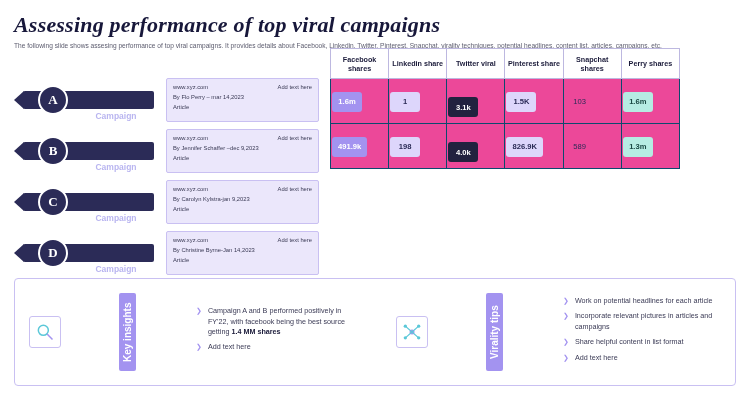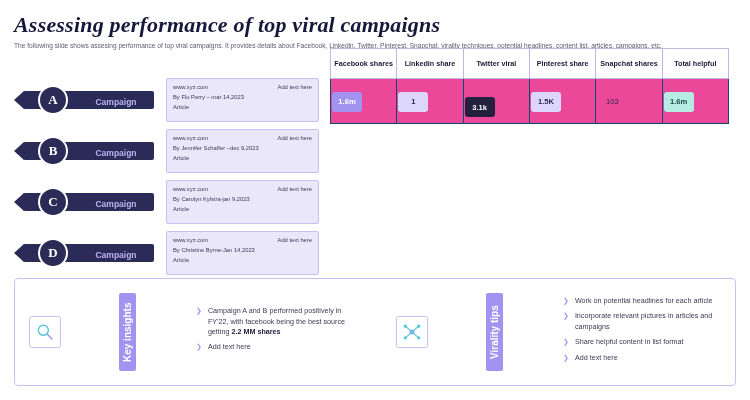--- a/index.html
+++ b/index.html
@@ -63,21 +63,21 @@
     border-radius:50%;
     background:#2b2b57;
     border:2px solid #ffffff;
     color:#fff;
     font-family:"Liberation Serif", serif;
     font-weight:bold;
     font-size:13px;
     display:flex; align-items:center; justify-content:center;
   }
   .badge-label {
-    position:absolute; left:66px; top:8px;
+    position:absolute; left:66px; top:22px;
     width:72px; height:18px;
     display:flex; align-items:center; justify-content:center;
     color:#b9b5f0;
     font-size:8.5px;
     font-weight:bold;
   }
   .camp-card {
     flex:1;
     margin-left:12px;
     height:44px;
@@ -96,21 +96,21 @@
   .camp-card .art { margin-top:1px; }
 
   
   .table-wrap {
     position:absolute;
     left:330px; top:48px;
     width:406px;
   }
   table.metrics {
     border-collapse:collapse;
-    width:399px;
+    width:350px;
     table-layout:fixed;
   }
   table.metrics th {
     border:1px solid #bdb8e0;
     font-size:7.2px;
     font-weight:bold;
     color:#1b1b3a;
     height:30px;
     padding:2px;
     vertical-align:middle;
@@ -275,51 +275,59 @@
 
   <div class="table-wrap">
     <table class="metrics">
       <thead>
         <tr>
           <th>Facebook shares</th>
           <th>Linkedin share</th>
           <th>Twitter viral</th>
           <th>Pinterest share</th>
           <th>Snapchat shares</th>
-          <th>Total helpful</th>
+          <th>Perry shares</th>
         </tr>
       </thead>
       <tbody>
         <tr>
           <td><span class="pill purple">1.6m</span></td>
           <td><span class="pill lav">1</span></td>
           <td><span class="pill dark">3.1k</span></td>
           <td><span class="pill lav">1.5K</span></td>
           <td><span class="pill plain">103</span></td>
           <td><span class="pill mint">1.6m</span></td>
         </tr>
+        <tr>
+          <td><span class="pill purple">491.9k</span></td>
+          <td><span class="pill lav">198</span></td>
+          <td><span class="pill dark">4.0k</span></td>
+          <td><span class="pill lav">826.9K</span></td>
+          <td><span class="pill plain">589</span></td>
+          <td><span class="pill mint">1.3m</span></td>
+        </tr>
       </tbody>
     </table>
   </div>
 
   <div class="bottom">
 
     <div class="bot-half">
       <div class="icon-box">
         <svg width="20" height="20" viewBox="0 0 24 24" fill="none" stroke="#5bc8d8" stroke-width="1.8">
           <circle cx="10" cy="10" r="6"></circle>
           <line x1="14.5" y1="14.5" x2="21" y2="21" stroke="#a393f0"></line>
         </svg>
       </div>
       <div class="vert-label">Key insights</div>
       <div class="bullets">
         <div class="bullet">
           <span class="chev">❯</span>
           <span>
-            <span>Campaign A and B performed positively in FY'22, with facebook being the best source getting </span><b>2.2 MM shares</b>
+            <span>Campaign A and B performed positively in FY'22, with facebook being the best source getting </span><b>1.4 MM shares</b>
           </span>
         </div>
         <div class="bullet">
           <span class="chev">❯</span>
           <span>Add text here</span>
         </div>
       </div>
     </div>
 
     <div class="divider-space"></div>

